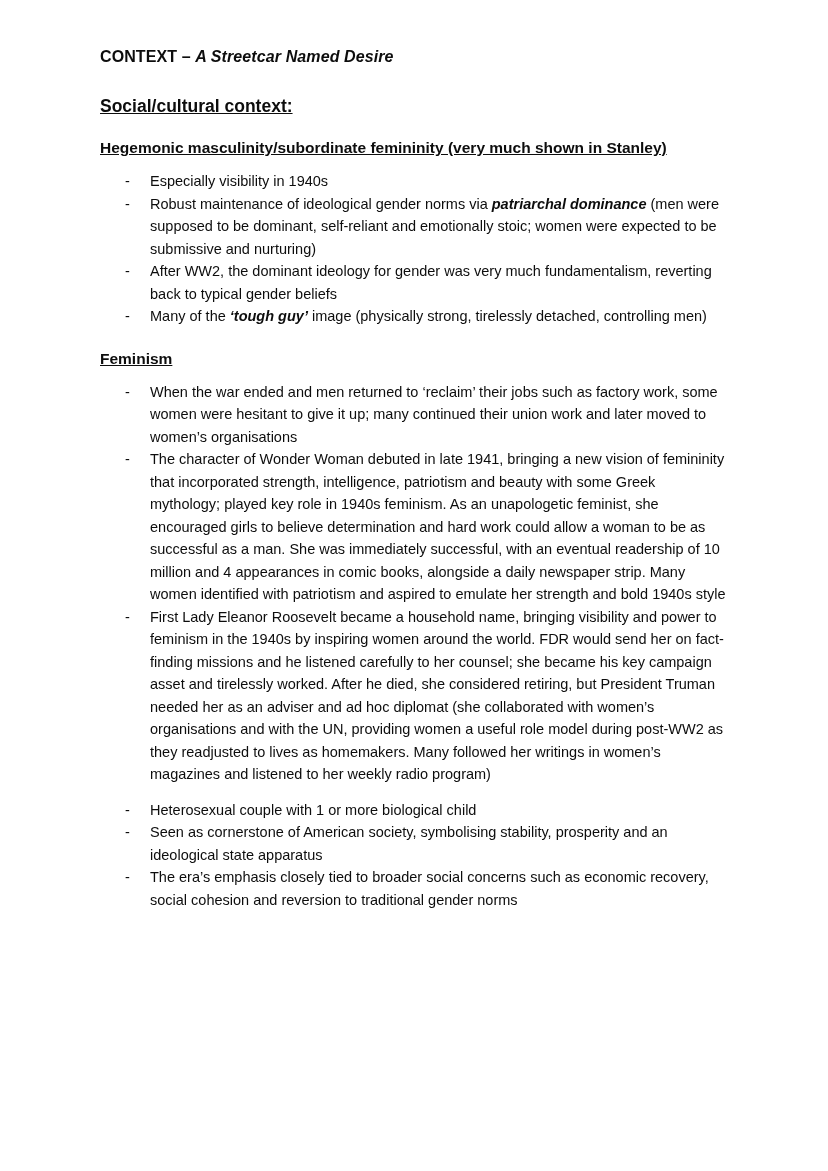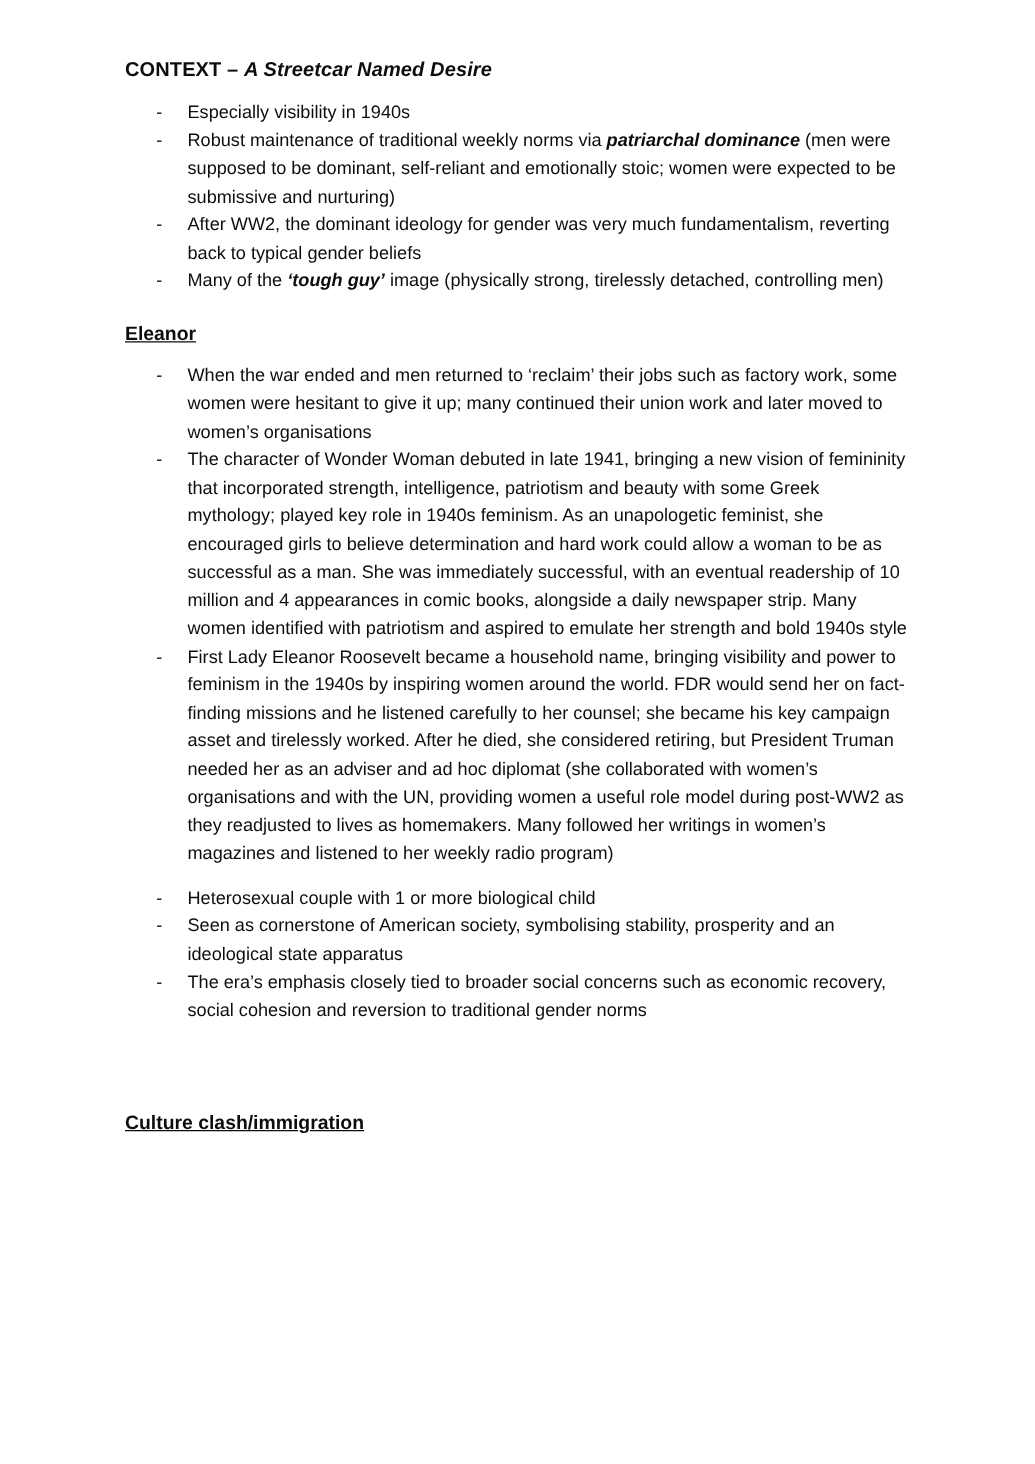--- a/index.html
+++ b/index.html
@@ -67,41 +67,43 @@
     font-style: italic;
   }
 </style>
 </head>
 <body>
 
 <div class="page">
 
   <h1 class="title"><span>CONTEXT – </span><span class="book">A Streetcar Named Desire</span></h1>
 
+  <h2 class="main-heading">Social/cultural context:</h2>
 
+  <h3 class="sub-heading">Hegemonic masculinity/subordinate femininity (very much shown in Stanley)</h3>
   <ul class="bullets">
     <li class="bullet">
       <span class="dash">-</span>
       <span class="bt"><span>Especially visibility in 1940s</span></span>
     </li>
     <li class="bullet">
       <span class="dash">-</span>
-      <span class="bt"><span>Robust maintenance of traditional weekly norms via </span><span class="b">patriarchal dominance</span><span> (men were supposed to be dominant, self-reliant and emotionally stoic; women were expected to be submissive and nurturing)</span></span>
+      <span class="bt"><span>Robust maintenance of ideological gender norms via </span><span class="b">patriarchal dominance</span><span> (men were supposed to be dominant, self-reliant and emotionally stoic; women were expected to be submissive and nurturing)</span></span>
     </li>
     <li class="bullet">
       <span class="dash">-</span>
       <span class="bt"><span>After WW2, the dominant ideology for gender was very much fundamentalism, reverting back to typical gender beliefs</span></span>
     </li>
     <li class="bullet">
       <span class="dash">-</span>
       <span class="bt"><span>Many of the </span><span class="b">‘tough guy’</span><span> image (physically strong, tirelessly detached, controlling men)</span></span>
     </li>
   </ul>
 
-  <h3 class="sub-heading">Eleanor</h3>
+  <h3 class="sub-heading">Feminism</h3>
   <ul class="bullets">
     <li class="bullet">
       <span class="dash">-</span>
       <span class="bt"><span>When the war ended and men returned to ‘reclaim’ their jobs such as factory work, some women were hesitant to give it up; many continued their union work and later moved to women’s organisations</span></span>
     </li>
     <li class="bullet">
       <span class="dash">-</span>
       <span class="bt"><span>The character of Wonder Woman debuted in late 1941, bringing a new vision of femininity that incorporated strength, intelligence, patriotism and beauty with some Greek mythology; played key role in 1940s feminism. As an unapologetic feminist, she encouraged girls to believe determination and hard work could allow a woman to be as successful as a man. She was immediately successful, with an eventual readership of 10 million and 4 appearances in comic books, alongside a daily newspaper strip. Many women identified with patriotism and aspired to emulate her strength and bold 1940s style</span></span>
     </li>
     <li class="bullet">
@@ -118,15 +120,14 @@
     <li class="bullet">
       <span class="dash">-</span>
       <span class="bt"><span>Seen as cornerstone of American society, symbolising stability, prosperity and an ideological state apparatus</span></span>
     </li>
     <li class="bullet">
       <span class="dash">-</span>
       <span class="bt"><span>The era’s emphasis closely tied to broader social concerns such as economic recovery, social cohesion and reversion to traditional gender norms</span></span>
     </li>
   </ul>
 
-  <h3 class="sub-heading big-gap">Culture clash/immigration</h3>
 
 </div>
 
 </body></html>

